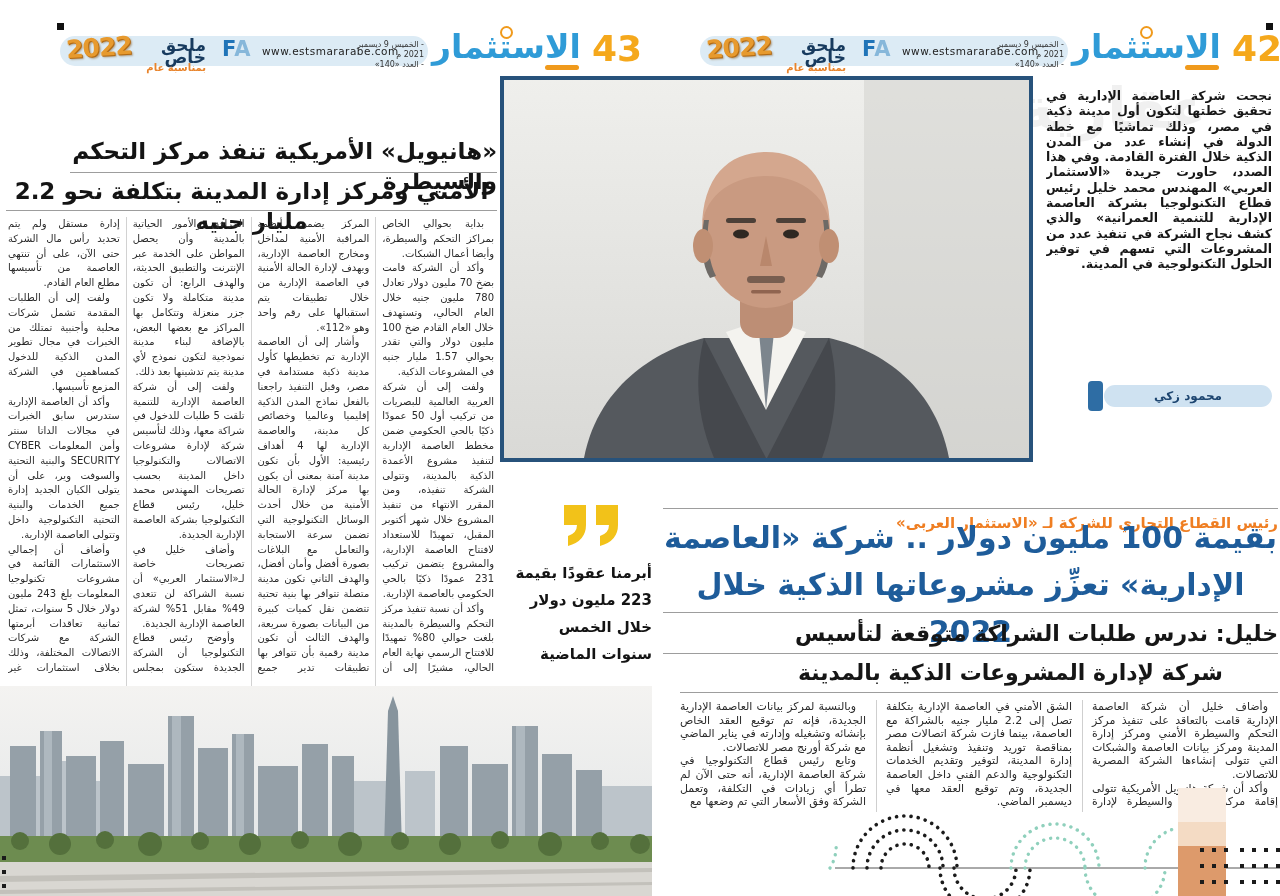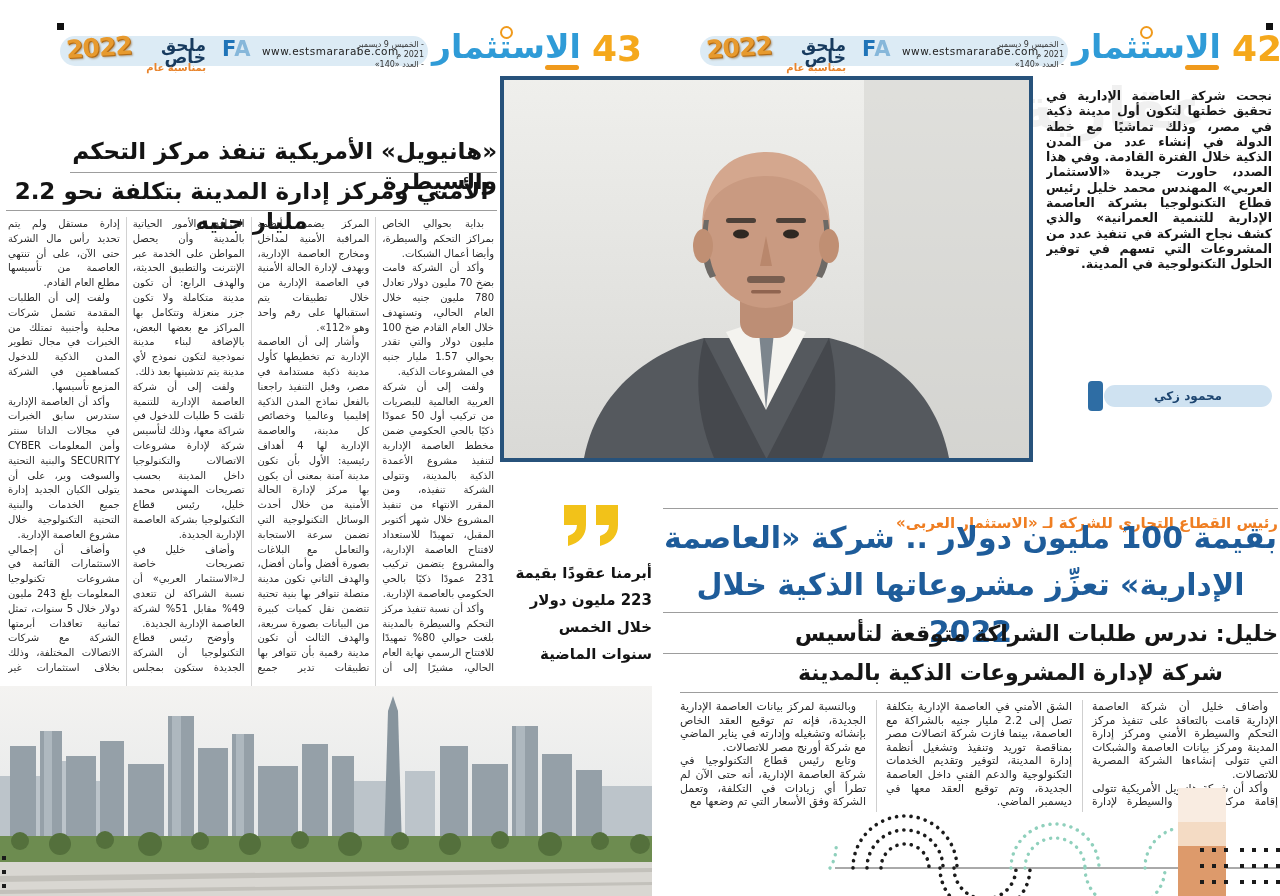--- a/index.html
+++ b/index.html
@@ -140,21 +140,21 @@
   <div class="abs lp-body" style="left:8px;top:217px;width:486px;height:470px;">
     <p>بداية بحوالي الخاص بمراكز التحكم والسيطرة، وأيضا أعمال الشبكات.</p>
     <p>وأكد أن الشركة قامت بضخ 70 مليون دولار تعادل 780 مليون جنيه خلال العام الحالي، وتستهدف خلال العام القادم ضخ 100 مليون دولار والتي تقدر بحوالي 1.57 مليار جنيه في المشروعات الذكية.</p>
     <p>ولفت إلى أن شركة العربية العالمية للبصريات من تركيب أول 50 عمودًا ذكيًا بالحي الحكومي ضمن مخطط العاصمة الإدارية لتنفيذ مشروع الأعمدة الذكية بالمدينة، وتتولى الشركة تنفيذه، ومن المقرر الانتهاء من تنفيذ المشروع خلال شهر أكتوبر المقبل، تمهيدًا للاستعداد لافتتاح العاصمة الإدارية، والمشروع يتضمن تركيب 231 عمودًا ذكيًا بالحي الحكومي بالعاصمة الإدارية.</p>
     <p>وأكد أن نسبة تنفيذ مركز التحكم والسيطرة بالمدينة بلغت حوالي 80% تمهيدًا للافتتاح الرسمي نهاية العام الحالي، مشيرًا إلى أن المركز يضمن أنظمة المراقبة الأمنية لمداخل ومخارج العاصمة الإدارية، ويهدف لإدارة الحالة الأمنية في العاصمة الإدارية من خلال تطبيقات يتم استقبالها على رقم واحد وهو «112».</p>
     <p>وأشار إلى أن العاصمة الإدارية تم تخطيطها كأول مدينة ذكية مستدامة في مصر، وقبل التنفيذ راجعنا بالفعل نماذج المدن الذكية إقليميا وعالميا وخصائص كل مدينة، والعاصمة الإدارية لها 4 أهداف رئيسية: الأول بأن تكون مدينة آمنة بمعنى أن يكون بها مركز لإدارة الحالة الأمنية من خلال أحدث الوسائل التكنولوجية التي تضمن سرعة الاستجابة والتعامل مع البلاغات بصورة أفضل وأمان أفضل، والهدف الثاني تكون مدينة متصلة تتوافر بها بنية تحتية تتضمن نقل كميات كبيرة من البيانات بصورة سريعة، والهدف الثالث أن تكون مدينة رقمية بأن تتوافر بها تطبيقات تدير جميع المرافق والأمور الحياتية بالمدينة وأن يحصل المواطن على الخدمة عبر الإنترنت والتطبيق الحديثة، والهدف الرابع: أن تكون مدينة متكاملة ولا تكون جزر منعزلة وتتكامل بها المراكز مع بعضها البعض، بالإضافة لبناء مدينة نموذجية لتكون نموذج لأي مدينة يتم تدشينها بعد ذلك.</p>
     <p>ولفت إلى أن شركة العاصمة الإدارية للتنمية تلقت 5 طلبات للدخول في شراكة معها، وذلك لتأسيس شركة لإدارة مشروعات الاتصالات والتكنولوجيا داخل المدينة بحسب تصريحات المهندس محمد خليل، رئيس قطاع التكنولوجيا بشركة العاصمة الإدارية الجديدة.</p>
     <p>وأضاف خليل في تصريحات خاصة لـ«الاستثمار العربي» أن نسبة الشراكة لن تتعدى 49% مقابل 51% لشركة العاصمة الإدارية الجديدة.</p>
     <p>وأوضح رئيس قطاع التكنولوجيا أن الشركة الجديدة ستكون بمجلس إدارة مستقل ولم يتم تحديد رأس مال الشركة حتى الآن، على أن تنتهي العاصمة من تأسيسها مطلع العام القادم.</p>
     <p>ولفت إلى أن الطلبات المقدمة تشمل شركات محلية وأجنبية تمتلك من الخبرات في مجال تطوير المدن الذكية للدخول كمساهمين في الشركة المزمع تأسيسها.</p>
-    <p>وأكد أن العاصمة الإدارية ستدرس سابق الخبرات في مجالات الداتا سنتر وأمن المعلومات CYBER SECURITY والبنية التحتية والسوفت وير، على أن يتولى الكيان الجديد إدارة جميع الخدمات والبنية التحتية التكنولوجية خلال مشروع العاصمة الإدارية.</p>
+    <p>وأكد أن العاصمة الإدارية ستدرس سابق الخبرات في مجالات الداتا سنتر وأمن المعلومات CYBER SECURITY والبنية التحتية والسوفت وير، على أن يتولى الكيان الجديد إدارة جميع الخدمات والبنية التحتية التكنولوجية داخل وتتولى العاصمة الإدارية.</p>
     <p>وأضاف أن إجمالي الاستثمارات القائمة في مشروعات تكنولوجيا المعلومات بلغ 243 مليون دولار خلال 5 سنوات، تمثل ثمانية تعاقدات أبرمتها الشركة مع شركات الاتصالات المختلفة، وذلك بخلاف استثمارات غير مباشرة بقيمة 420 مليون دولار حصيلة متوقعة من مشروعات الشراكة التي أبرمتها الشركة، موضحًا أن شركة العاصمة ستقوم بعمل دراسة مع الشركة الفائزة بالشراكة لمدة 6 شهور قبل الإعلان عنها.</p>
 
   </div>
 
   <div class="abs kicker" style="left:663px;top:481px;width:615px;margin-top:33px;">رئيس القطاع التجاري للشركة لـ «الاستثمار العربى»</div>
   <div class="abs rule" style="left:663px;top:508px;width:615px;"></div>
   <div class="abs rp-headline" style="left:663px;top:514px;width:615px;">بقيمة 100 مليون دولار .. شركة «العاصمة</div>
   <div class="abs rp-headline" style="left:663px;top:561px;width:615px;">الإدارية» تعزِّز مشروعاتها الذكية خلال 2022</div>
   <div class="abs rule" style="left:663px;top:612px;width:615px;"></div>
   <div class="abs rp-sub" style="left:663px;top:617px;width:615px;">خليل: ندرس طلبات الشراكة متوقعة لتأسيس</div>

